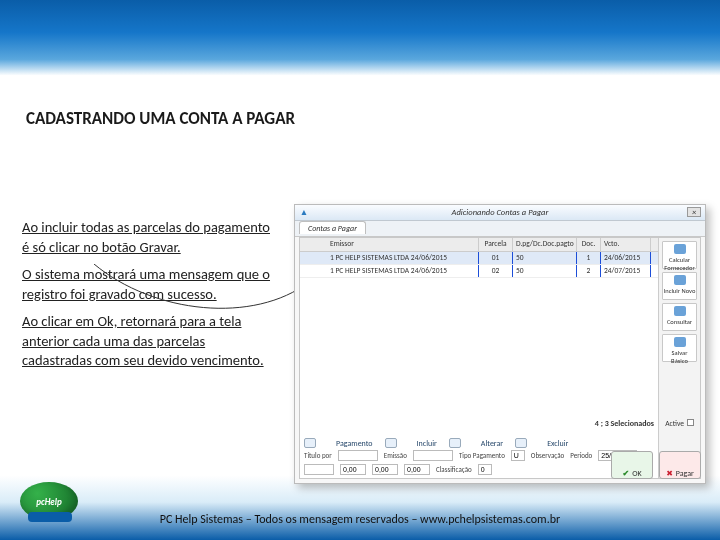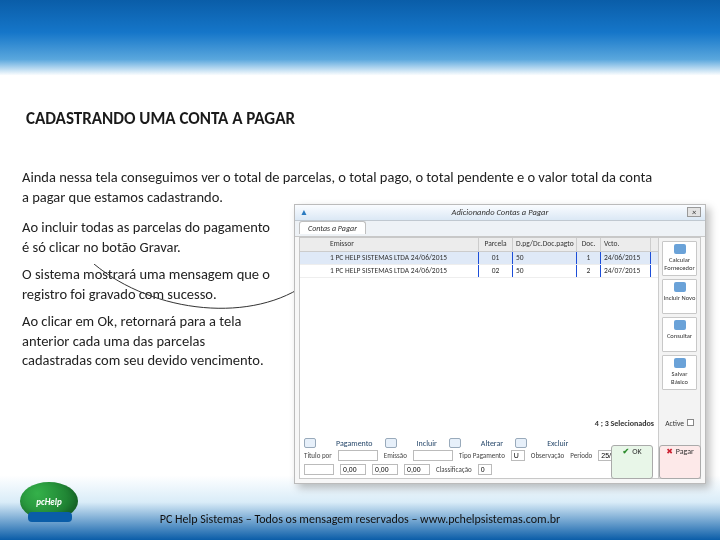--- a/index.html
+++ b/index.html
@@ -8,21 +8,21 @@
     width: 720px; height: 540px; position: relative;
     background: linear-gradient(180deg, #0a5da8 0%, #1576c9 6%, #5aa7dd 11%, #ffffff 14%, #ffffff 88%, #d9ecf8 93%, #0a5da8 100%);
   }
   .title {
     position: absolute; top: 108px; left: 26px; font-weight: bold; font-size: 17px; color: #1a1a1a;
   }
   .intro {
     position: absolute; top: 168px; left: 22px; right: 60px; font-size: 14.5px; color: #222; line-height: 1.35;
   }
   .body {
-    position: absolute; top: 218px; left: 22px; width: 256px; font-size: 14.5px; color: #222; line-height: 1.35;
+    position: absolute; top: 218px; left: 22px; width: 256px; font-size: 14.5px; color: #222; line-height: 1.35; text-decoration: underline;
   }
   .body p { margin-bottom: 8px; }
   .footer {
     position: absolute; bottom: 14px; left: 0; right: 0; text-align: center; font-size: 12px; color: #111;
   }
   .logo {
     position: absolute; bottom: 20px; left: 20px; width: 58px; height: 38px; border-radius: 50%;
     background: radial-gradient(circle at 30% 30%, #34b14a 0%, #1d7e31 70%);
     box-shadow: inset -3px -3px 6px rgba(0,0,0,.25);
     display:flex; align-items:center; justify-content:center; color:#fff; font-size:9px; font-style:italic; font-weight:bold;
@@ -44,46 +44,45 @@
   .legend { height:14px; border-bottom:1px solid #ddd; display:flex; align-items:center; gap:10px; padding:0 6px; font-size:7.5px;}
   .sw { width:8px; height:8px; display:inline-block; margin-right:2px; vertical-align:middle; border:1px solid #888;}
   .hdr { background:#ececec; height:14px; display:flex; border-bottom:1px solid #ccc; font-size:7.5px;}
   .hdr div { border-right:1px solid #ccc; padding:1px 3px; overflow:hidden; white-space:nowrap;}
   .rows { }
   .row { height:13px; display:flex; border-bottom:1px solid #eee; font-size:7.5px;}
   .row.sel { background:#dfe9f7;}
   .row div { border-right:1px solid #1d4ed8; padding:1px 3px; overflow:hidden; white-space:nowrap;}
   .c-forn{width:152px;margin-left:27px;} .c-parc{width:34px; text-align:center;} .c-docpag{width:64px;} .c-doc{width:24px; text-align:center;} .c-vcto{width:50px;} .c-pav{width:34px; text-align:center;}
   .sidebar { position:absolute; top:0; right:0; width:42px; bottom:0; border-left:1px solid #ccc; background:#f3f3f3; display:flex; flex-direction:column; gap:3px; padding:3px;}
-  .sbtn { height:35px; border:1px solid #c8c8c8; background:#fff; border-radius:1px; font-size:6.5px; text-align:center; padding-top:14px; position:relative;}
+  .sbtn { height:28px; border:1px solid #c8c8c8; background:#fff; border-radius:1px; font-size:6.5px; text-align:center; padding-top:14px; position:relative;}
   .sbtn::before{content:""; position:absolute; top:2px; left:50%; transform:translateX(-50%); width:12px; height:10px; background:#6aa2d8; border-radius:2px;}
   .empty { flex:1;}
   .summary { position:absolute; right:46px; bottom:50px; font-size:8px; font-weight:bold; }
   .checker{ position:absolute; right:6px; bottom:52px; width:7px; height:7px; border:1px solid #888; background:#fff;}
   .checker-lbl{ position:absolute; right:16px; bottom:50px; font-size:7.5px;}
   .btnrow { position:absolute; left:4px; bottom:30px; display:flex; gap:12px;}
   .tb { display:flex; align-items:center; gap:20px; font-size:8px; color:#27486b;}
   .tb .ic{ width:12px; height:10px; border:1px solid #9ab; background:#e7f0fa; border-radius:2px;}
   .form { position:absolute; left:4px; right:46px; bottom:4px; height:24px; display:flex; flex-wrap:wrap; gap:3px 6px; align-items:center; font-size:7px; color:#444;}
   .form label{ white-space:nowrap;}
   .form input, .form select { height:11px; font-size:7px; border:1px solid #bbb; background:#fff; padding:0 2px;}
   .big-btns { position:absolute; right:4px; bottom:4px; display:flex; gap:6px;}
-  .bb { width:42px; height:34px; border:1px solid #aaa; border-radius:3px; font-size:8px; display:flex; align-items:flex-start; justify-content:center; gap:3px;}
+  .bb { width:42px; height:28px; border:1px solid #aaa; border-radius:3px; font-size:8px; display:flex; align-items:flex-end; justify-content:center; gap:3px;}
   .bb.ok{ background:#e8f6e8;} .bb.ok::before{content:"✔"; color:#2a8a2a; font-weight:bold;}
   .bb.cancel{ background:#fde9e9;} .bb.cancel::before{content:"✖"; color:#c23;}
   .arrow { position:absolute; stroke:#333; fill:none;}
 </style>
 </head>
 <body>
 
 <div class="slide">
 
   <div class="title">CADASTRANDO UMA CONTA A PAGAR</div>
 
-  <div class="intro">Ainda nessa tela conseguimos ver o total de parcelas, o total pago, o total pendente e o valor total da conta a pagar que estamos cadastrando.</div>
 
   <div class="body">
     <p>Ao incluir todas as parcelas do pagamento é só clicar no botão Gravar.</p>
     <p>O sistema mostrará uma mensagem que o registro foi gravado com sucesso.</p>
     <p>Ao clicar em Ok, retornará para a tela anterior cada uma das parcelas cadastradas com seu devido vencimento.</p>
   </div>
 
   <svg class="arrow" style="left:94px; top:264px; width:220px; height:80px;">
     <path d="M0 0 C60 50, 160 60, 215 18" stroke-width="1"></path>
     <path d="M210 22 L218 16 L212 12" stroke-width="1"></path>

